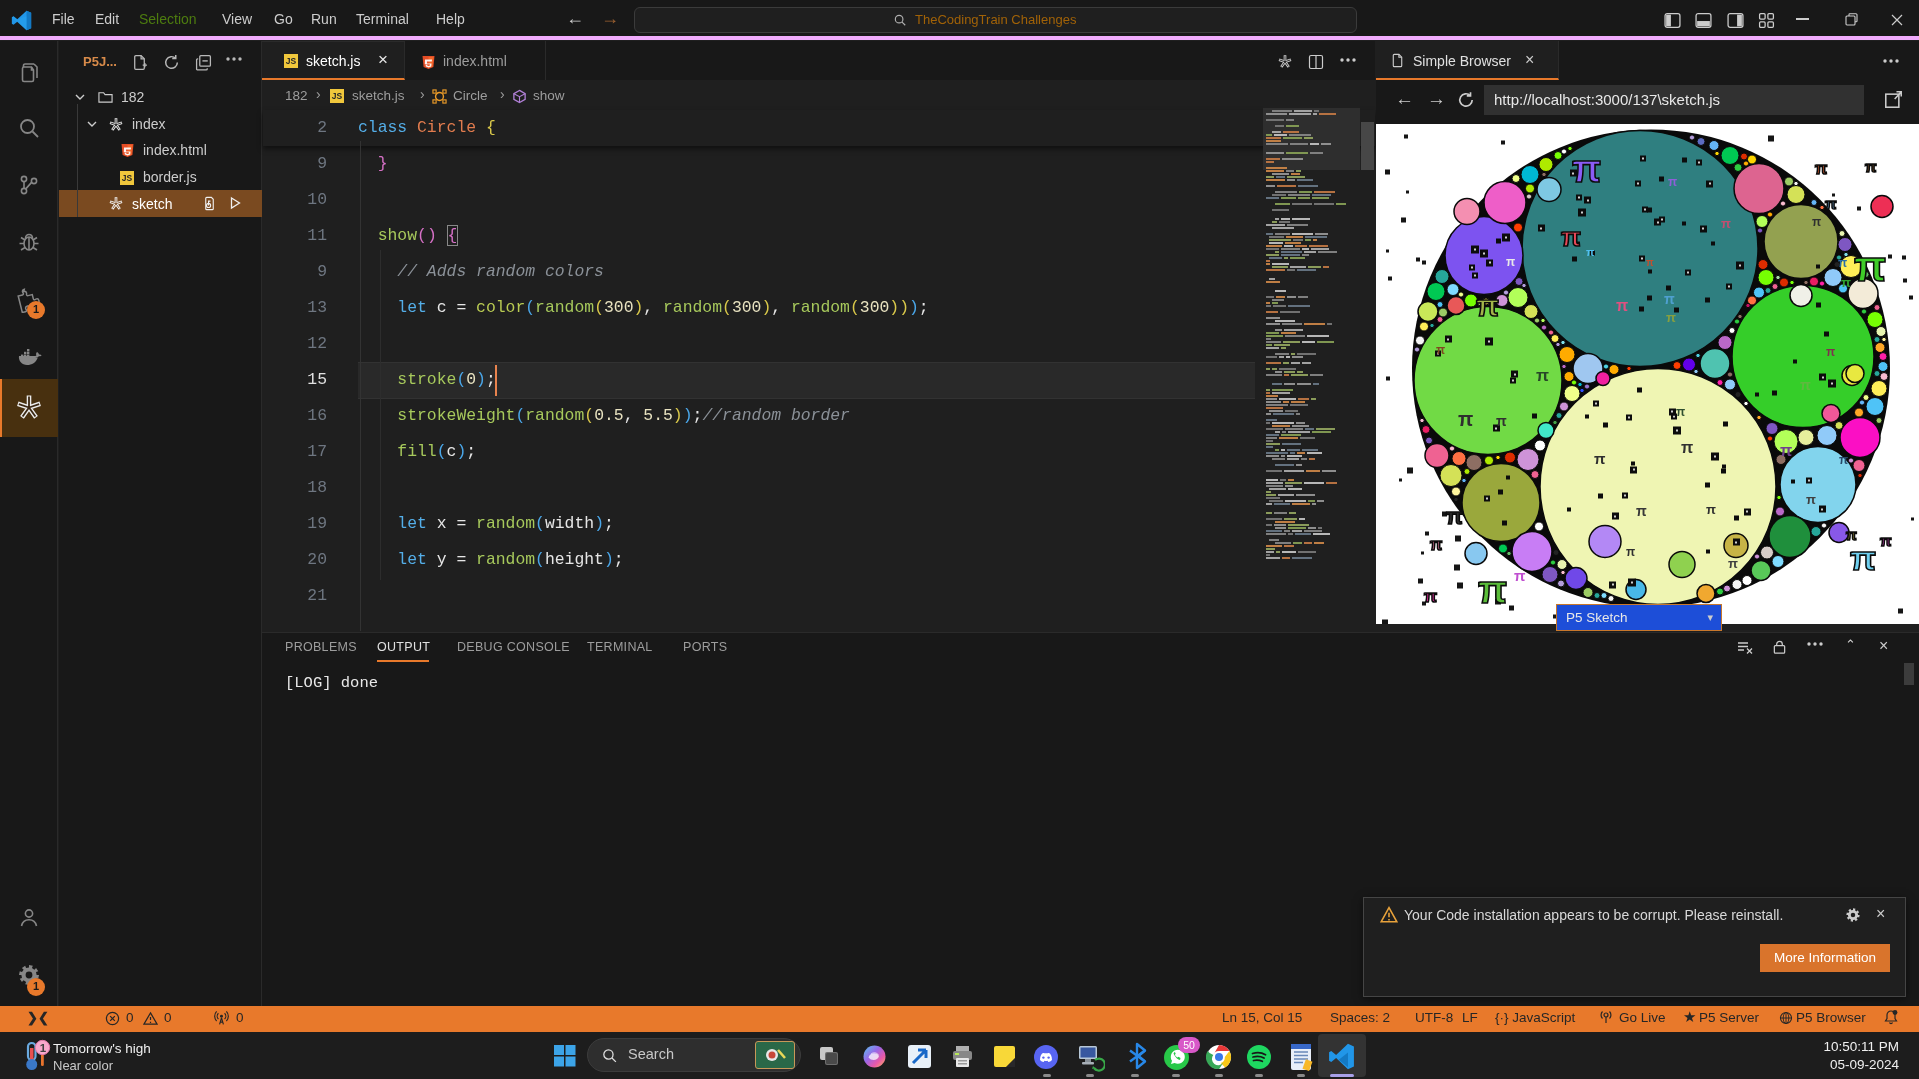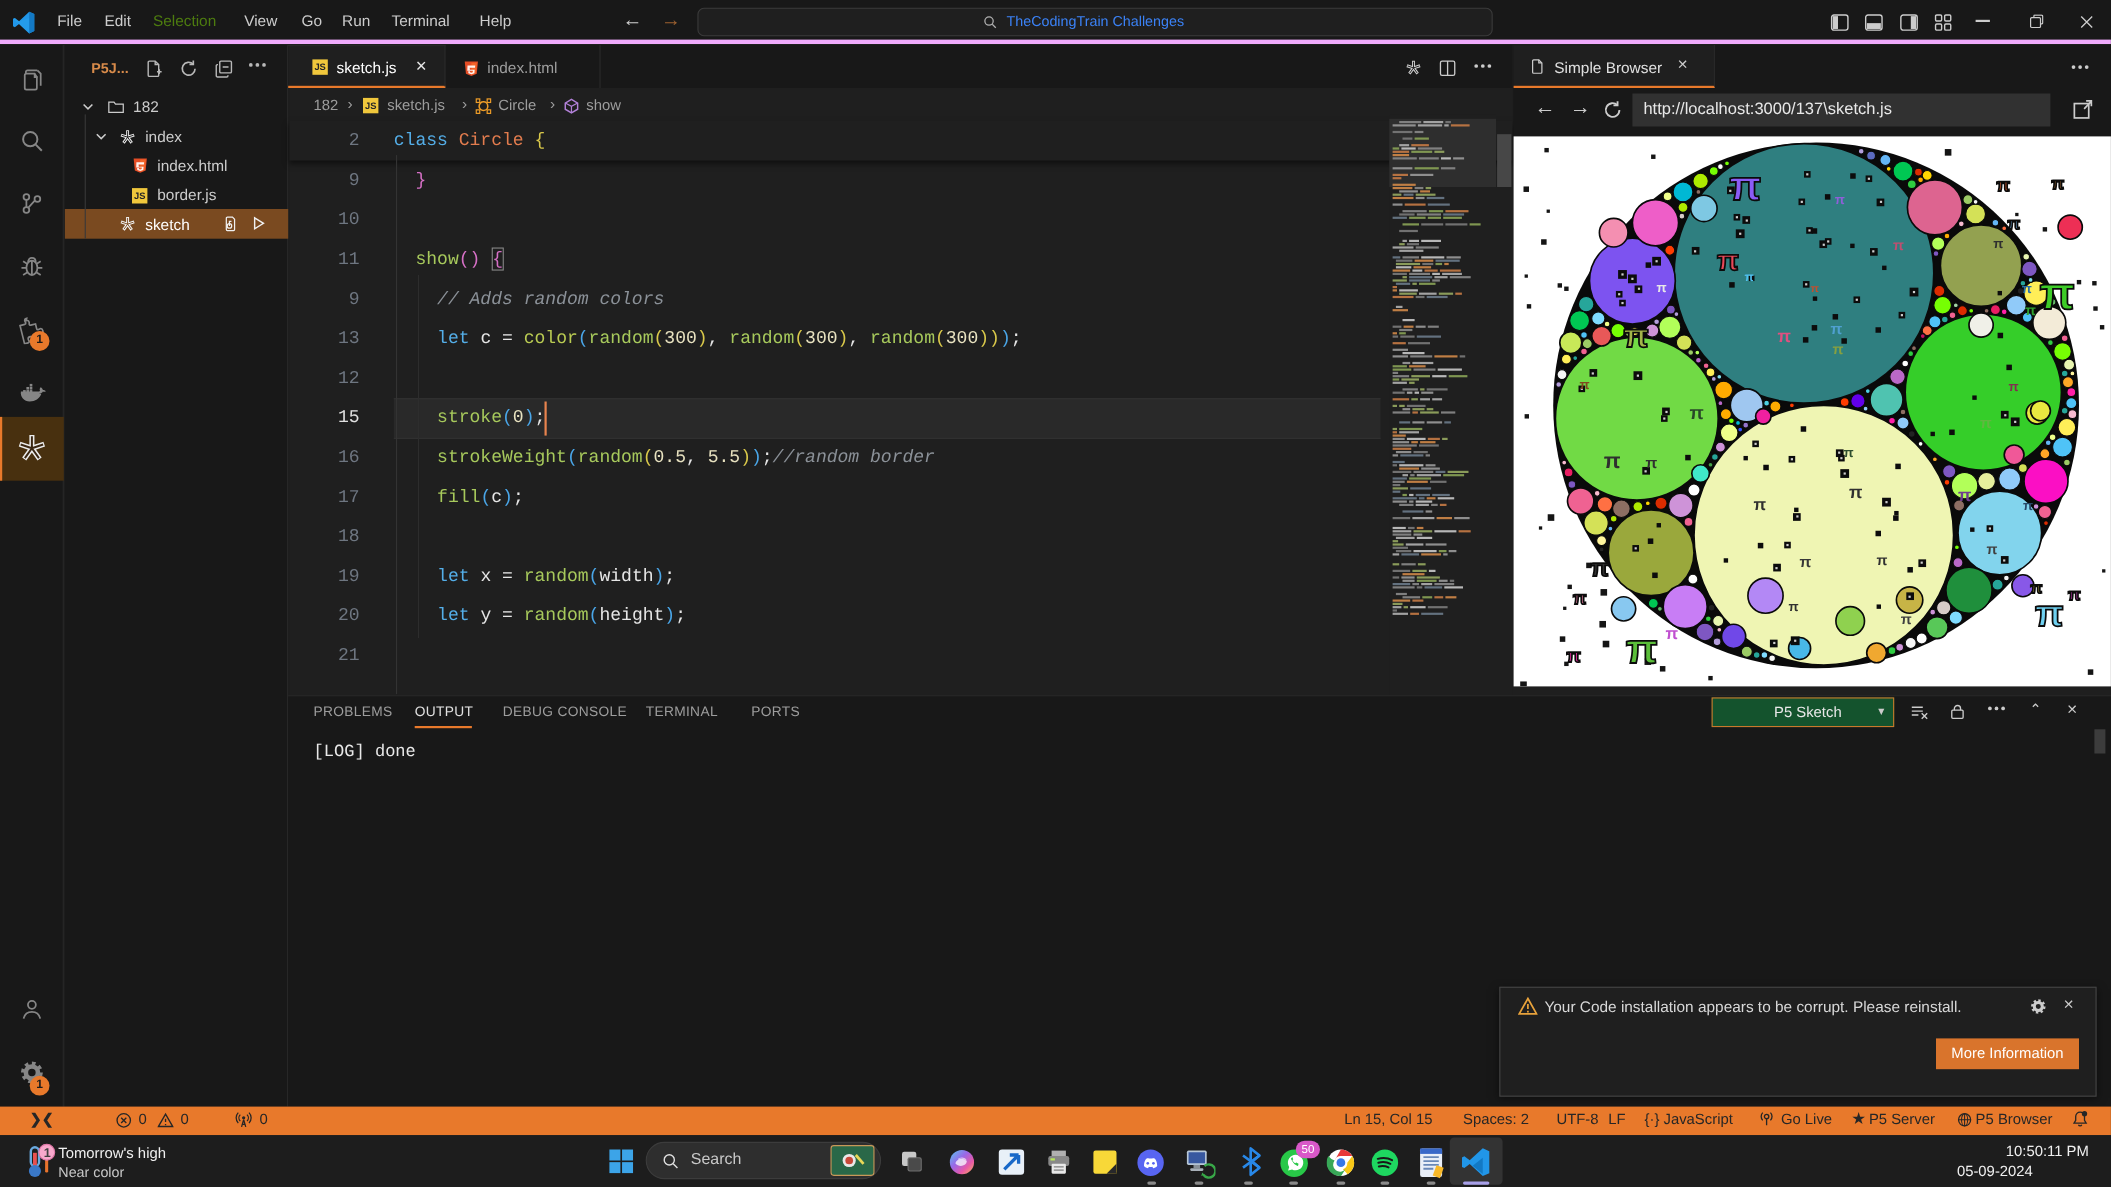--- a/index.html
+++ b/index.html
@@ -23,21 +23,21 @@
     <div class="abs" style="left:311px;top:11px;font-size:14px;color:#cccccc">Run</div>
     <div class="abs" style="left:356px;top:11px;font-size:14px;color:#cccccc">Terminal</div>
     <div class="abs" style="left:436px;top:11px;font-size:14px;color:#cccccc">Help</div>
     <div class="abs" style="left:566px;top:8px;font-size:18px;color:#cccccc">←</div>
     <div class="abs" style="left:601px;top:8px;font-size:18px;color:#9b6030">→</div>
     <div class="abs" style="left:634px;top:7px;width:723px;height:26px;background:#1f1f1f;border:1px solid #3b3b3b;border-radius:6px;"></div>
     <svg class="abs ic" style="left:893px;top:13px" width="14" height="14" viewBox="0 0 24 24">
       <circle cx="10.5" cy="10.5" r="6.5" fill="none" stroke="#b0b0b0" stroke-width="2"></circle>
       <path d="M15.5 15.5 21 21" stroke="#b0b0b0" stroke-width="2"></path>
     </svg>
-    <div class="abs" style="left:915px;top:12px;color:#3b82f6;font-size:13px;">TheCodingTrain Challenges</div>
+    <div class="abs" style="left:915px;top:12px;color:#a16207;font-size:13px;">TheCodingTrain Challenges</div>
     <svg class="abs ic" style="left:1664px;top:12px" width="17" height="17" viewBox="0 0 16 16">
       <rect x="1" y="1.5" width="14" height="13" rx="2" fill="none" stroke="#cccccc" stroke-width="1.2"></rect>
       <rect x="2" y="2.5" width="4.5" height="11" fill="#cccccc"></rect>
     </svg>
     <svg class="abs ic" style="left:1695px;top:12px" width="17" height="17" viewBox="0 0 16 16">
       <rect x="1" y="1.5" width="14" height="13" rx="2" fill="none" stroke="#cccccc" stroke-width="1.2"></rect>
       <rect x="2" y="8.5" width="12" height="5" fill="#cccccc"></rect>
     </svg>
     <svg class="abs ic" style="left:1727px;top:12px" width="17" height="17" viewBox="0 0 16 16">
       <rect x="1" y="1.5" width="14" height="13" rx="2" fill="none" stroke="#cccccc" stroke-width="1.2"></rect>
@@ -1009,21 +1009,21 @@
 <text x="270" y="140" font-family="Liberation Sans, sans-serif" font-weight="bold" font-size="10" fill="#C05030">π</text>
     </svg></div>
 <div class="abs" style="left:262px;top:632px;width:1657px;height:374px;background:#181818;border-top:1px solid #2a2a2a;"></div>
 <div class="abs" style="left:0px;top:1006px;width:0px;"></div>
 <div class="abs" style="left:285px;top:640px;font-size:12.5px;color:#9d9d9d;letter-spacing:0.3px">PROBLEMS</div>
 <div class="abs" style="left:377px;top:640px;font-size:12.5px;color:#e0e0e0;letter-spacing:0.3px">OUTPUT</div>
 <div class="abs" style="left:457px;top:640px;font-size:12.5px;color:#9d9d9d;letter-spacing:0.3px">DEBUG CONSOLE</div>
 <div class="abs" style="left:587px;top:640px;font-size:12.5px;color:#9d9d9d;letter-spacing:0.3px">TERMINAL</div>
 <div class="abs" style="left:683px;top:640px;font-size:12.5px;color:#9d9d9d;letter-spacing:0.3px">PORTS</div>
 <div class="abs" style="left:377px;top:660px;width:52px;height:1.5px;background:#e8792b"></div>
-<div class="abs" style="left:1556px;top:634px;width:166px;height:27px;background:#14532d;border:1px solid #c8782c;color:#e8e8e8;font-size:13.5px;line-height:25px;padding-left:9px;text-align:center;">P5 Sketch<span style="position:absolute;right:8px;top:0px;color:#cccccc;font-size:11px">▾</span></div>
+<div class="abs" style="left:1556px;top:604px;width:166px;height:27px;background:#1d4ed8;border:1px solid #c8782c;color:#e8e8e8;font-size:13.5px;line-height:25px;padding-left:9px;">P5 Sketch<span style="position:absolute;right:8px;top:0px;color:#cccccc;font-size:11px">▾</span></div>
 <svg class="abs ic" style="left:1737px;top:640px" width="16" height="16" viewBox="0 0 16 16">
     <path d="M1 3h10M1 6.5h10M1 10h6" stroke="#cccccc" stroke-width="1.3"></path>
     <path d="M10 13.5 15 8.5M15 13.5 10 8.5" stroke="#cccccc" stroke-width="1.3"></path>
   </svg>
 <svg class="abs ic" style="left:1772px;top:639px" width="15" height="16" viewBox="0 0 16 16">
     <rect x="2.5" y="6.5" width="11" height="8" rx="1" fill="none" stroke="#cccccc" stroke-width="1.3"></rect>
     <path d="M5 6.5V5a3 3 0 0 1 6 0v1.5" fill="none" stroke="#cccccc" stroke-width="1.3"></path>
   </svg>
 <svg class="abs ic" style="left:1806px;top:641px" width="18" height="6" viewBox="0 0 18 6">
     <circle cx="3" cy="3" r="1.7" fill="#cccccc"></circle>
@@ -1198,12 +1198,12 @@
     <rect x="16" y="18" width="7" height="10" fill="#f8b828" transform="rotate(20 19 23)"></rect>
   </svg>
 <div class="abs" style="left:1297px;top:1074px;width:8px;height:3px;border-radius:2px;background:#8a8a8a"></div>
 <div class="abs" style="left:1318px;top:1034px;width:48px;height:43px;background:#333333;border-radius:4px;"></div>
 <svg class="abs ic" style="left:1328px;top:1043px" width="27" height="27" viewBox="0 0 100 100">
     <path fill="#2196e8" d="M74 3 30 44 12 30 4 34v32l8 4 18-14 44 41 22-10V13z"></path>
     <path fill="#1379c4" d="M74 35 40 62l34 28z"></path>
   </svg>
 <div class="abs" style="left:1330px;top:1074px;width:24px;height:3px;border-radius:2px;background:#a8a0e8"></div>
 <div class="abs" style="left:1779px;top:1039px;width:120px;text-align:right;font-size:13.5px;color:#f0f0f0;">10:50:11 PM</div>
-<div class="abs" style="left:1779px;top:1057px;width:120px;font-size:13.5px;color:#f0f0f0;">05-09-2024</div>
+<div class="abs" style="left:1779px;top:1057px;width:120px;text-align:right;font-size:13.5px;color:#f0f0f0;">05-09-2024</div>
 </body></html>

